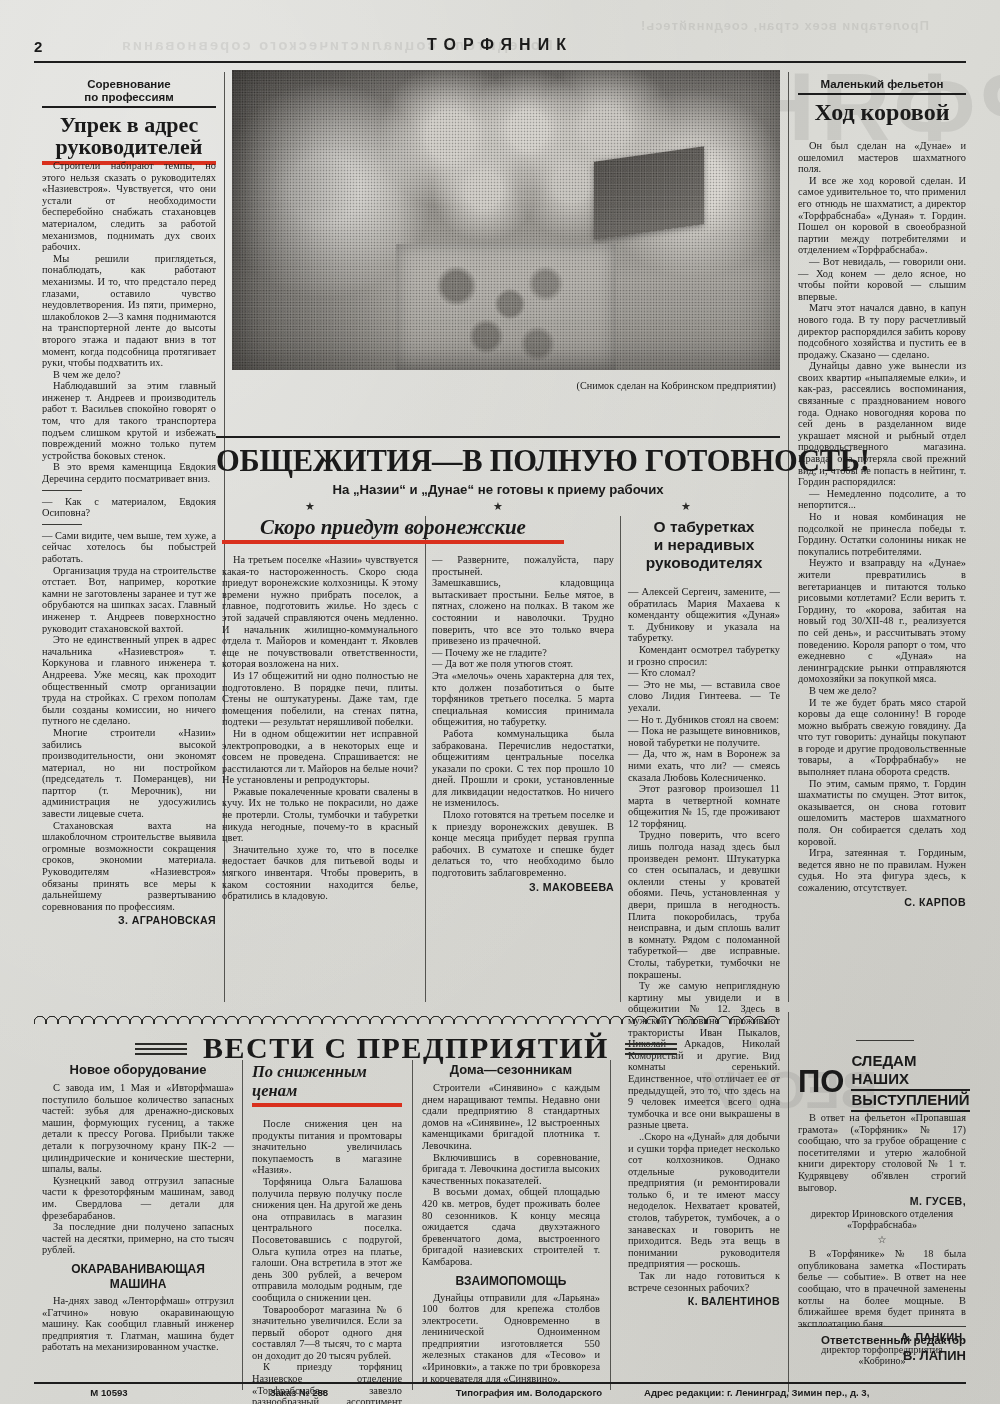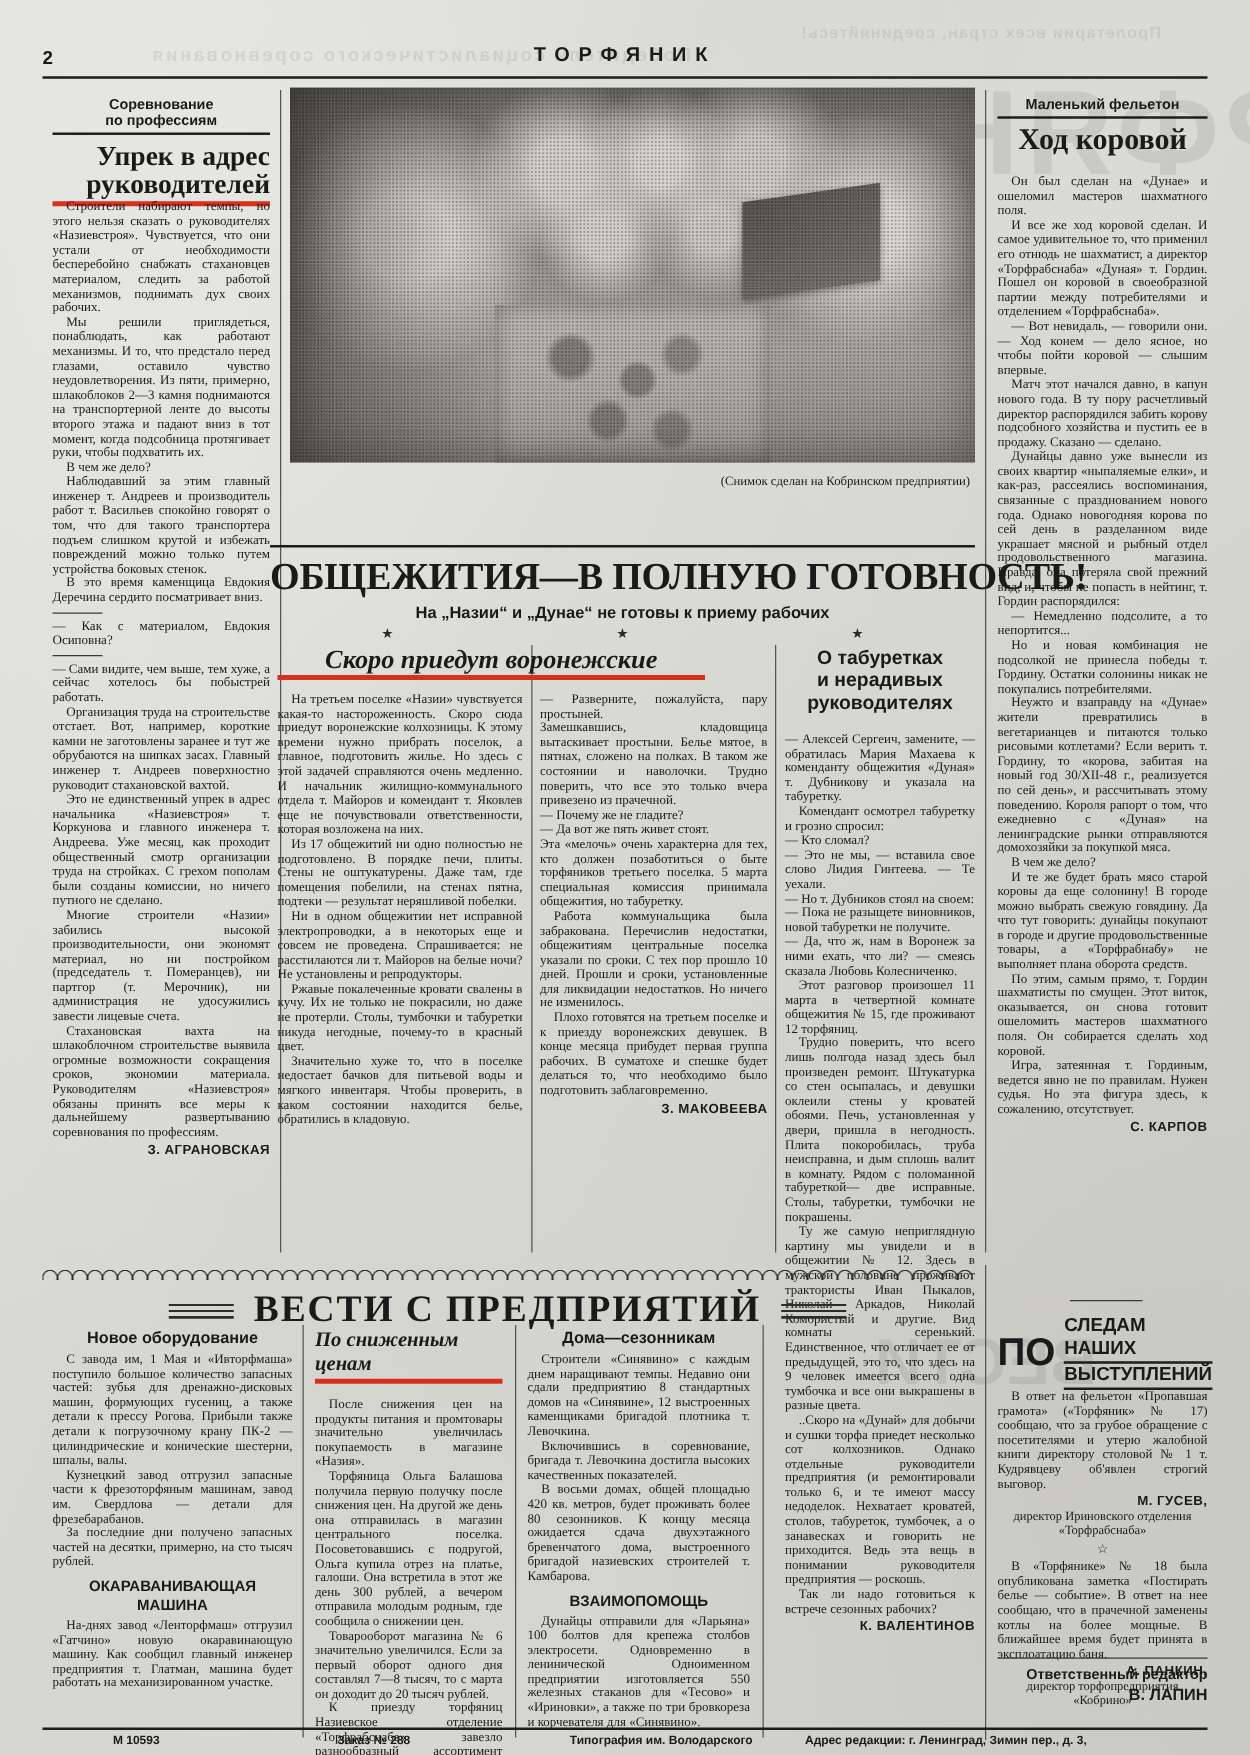--- a/index.html
+++ b/index.html
@@ -239,21 +239,21 @@
   <div class="vrule" style="left:412px;top:1060px;height:330px;"></div>
   <div class="vrule" style="left:610px;top:1060px;height:330px;"></div>
   <div class="vrule" style="left:425px;top:516px;height:486px;"></div>
   <div class="vrule" style="left:620px;top:516px;height:486px;"></div>
 
   <div style="position:absolute;left:42px;top:78px;width:174px;">
     <div class="kicker">
       <span>Соревнование</span><br>
       <span>по профессиям</span>
     </div>
-    <div class="hl-serif" style="font-size:22px;margin-top:6px;text-align:right;">
+    <div class="hl-serif" style="font-size:22px;margin-top:6px;">
       <span>Упрек в адрес</span><br>
       <span>руководителей</span>
     </div>
     <div class="redbar" style="margin-top:2px;"></div>
   </div>
 
   <div class="col" style="left:42px;top:160px;width:174px;">
     <p>Строители набирают темпы, но этого нельзя сказать о руководителях «Назиевстроя». Чувствуется, что они устали от необходимости бесперебойно снабжать стахановцев материалом, следить за работой механизмов, поднимать дух своих рабочих.</p>
     <p>Мы решили приглядеться, понаблюдать, как работают механизмы. И то, что предстало перед глазами, оставило чувство неудовлетворения. Из пяти, примерно, шлакоблоков 2—3 камня поднимаются на транспортерной ленте до высоты второго этажа и падают вниз в тот момент, когда подсобница протягивает руки, чтобы подхватить их.</p>
     <p>В чем же дело?</p>
@@ -306,21 +306,21 @@
     <p>Из 17 общежитий ни одно полностью не подготовлено. В порядке печи, плиты. Стены не оштукатурены. Даже там, где помещения побелили, на стенах пятна, подтеки — результат неряшливой побелки.</p>
     <p>Ни в одном общежитии нет исправной электропроводки, а в некоторых еще и совсем не проведена. Спрашивается: не расстилаются ли т. Майоров на белые ночи? Не установлены и репродукторы.</p>
     <p>Ржавые покалеченные кровати свалены в кучу. Их не только не покрасили, но даже не протерли. Столы, тумбочки и табуретки никуда негодные, почему-то в красный цвет.</p>
     <p>Значительно хуже то, что в поселке недостает бачков для питьевой воды и мягкого инвентаря. Чтобы проверить, в каком состоянии находится белье, обратились в кладовую.</p>
   </div>
 
   <div class="col" style="left:432px;top:554px;width:182px;">
     <p class="noind">— Разверните, пожалуйста, пару простыней.</p>
     <p class="noind">Замешкавшись, кладовщица вытаскивает простыни. Белье мятое, в пятнах, сложено на полках. В таком же состоянии и наволочки. Трудно поверить, что все это только вчера привезено из прачечной.</p>
     <p class="noind">— Почему же не гладите?</p>
-    <p class="noind">— Да вот же пять живет стоят.</p>
+    <p class="noind">— Да вот же поля утюгов стоят.</p>
     <p class="noind">Эта «мелочь» очень характерна для тех, кто должен позаботиться о быте торфяников третьего поселка. 5 марта специальная комиссия принимала общежития, но табуретку.</p>
     <p>Работа коммунальщика была забракована. Перечислив недостатки, общежитиям центральные поселка указали по сроки. С тех пор прошло 10 дней. Прошли и сроки, установленные для ликвидации недостатков. Но ничего не изменилось.</p>
     <p>Плохо готовятся на третьем поселке и к приезду воронежских девушек. В конце месяца прибудет первая группа рабочих. В суматохе и спешке будет делаться то, что необходимо было подготовить заблаговременно.</p>
     <p></p>
     <div class="byline">З. МАКОВЕЕВА</div>
   </div>
 
   <div style="position:absolute;left:628px;top:518px;width:152px;">
     <div class="hdr-sans-sm" style="font-size:15.5px;line-height:18px;">
       <span>О табуретках</span><br>

